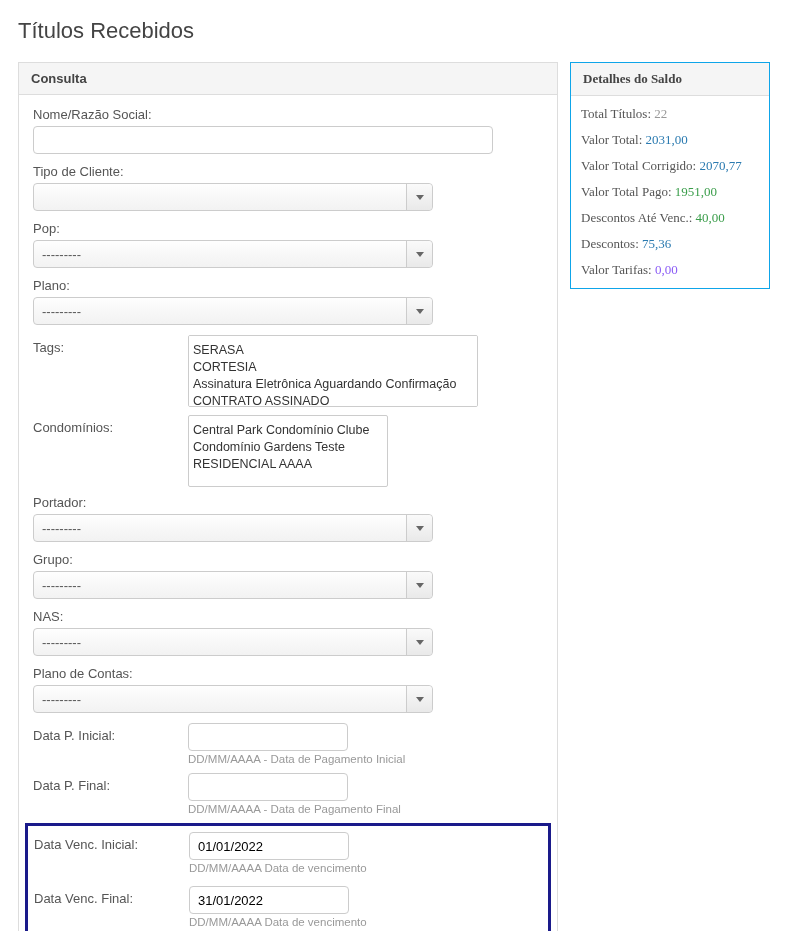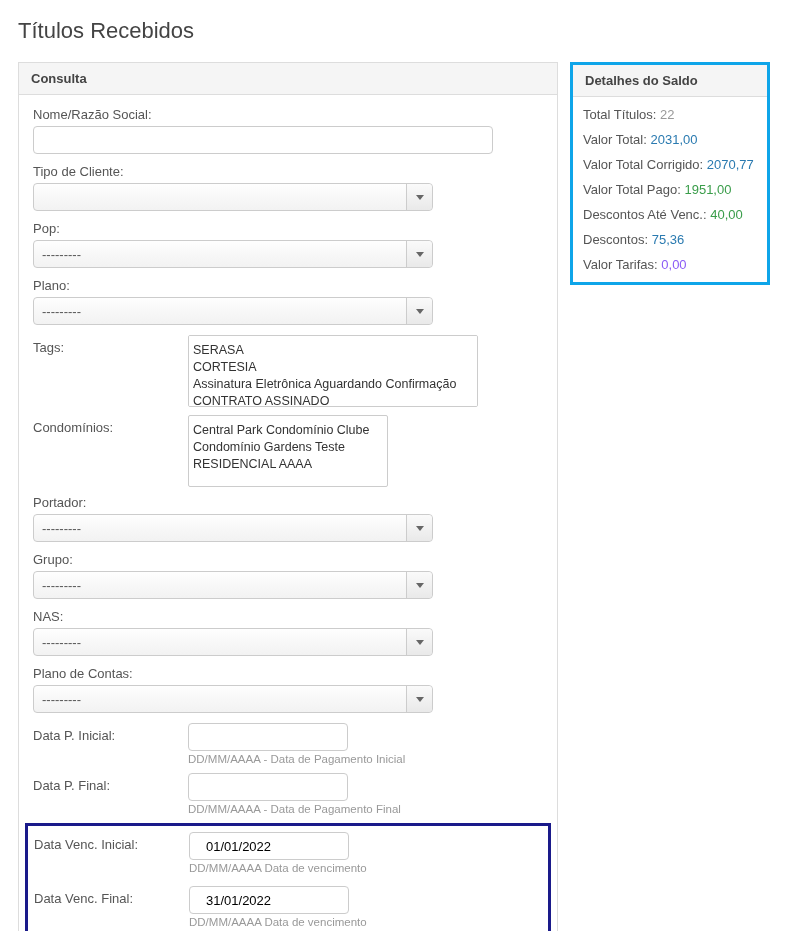--- a/index.html
+++ b/index.html
@@ -26,21 +26,21 @@
   .panel-header {
     background: #f5f5f5;
     border-bottom: 1px solid #ddd;
     padding: 8px 12px;
     font-weight: bold;
     font-size: 13px;
     color: #444;
   }
   .panel-body { padding: 12px 14px; }
   .left-col { flex: 0 0 540px; }
-  .right-col { flex: 0 0 200px; border: 3px solid #0ea5e9; }
+  .right-col { flex: 0 0 200px; border: 1px solid #0ea5e9; font-family: Liberation Serif, serif; }
   .right-col .panel-body { padding: 10px 10px; }
 
   .field { margin-bottom: 10px; }
   .field-label {
     display: block;
     color: #555;
     margin-bottom: 4px;
     font-size: 13px;
   }
   .text-input {
@@ -105,21 +105,21 @@
     color: #333;
     line-height: 1.35;
   }
   .listbox.short { width: 200px; }
 
   .date-group .inline-control input {
     width: 160px;
     height: 28px;
     border: 1px solid #ccc;
     border-radius: 4px;
-    padding: 0 16px;
+    padding: 0 8px;
     font-size: 13px;
   }
   .hint {
     font-size: 11.5px;
     color: #999;
     margin-top: 2px;
   }
 
   .highlight-box {
     border: 3px solid #1a1a8a;

